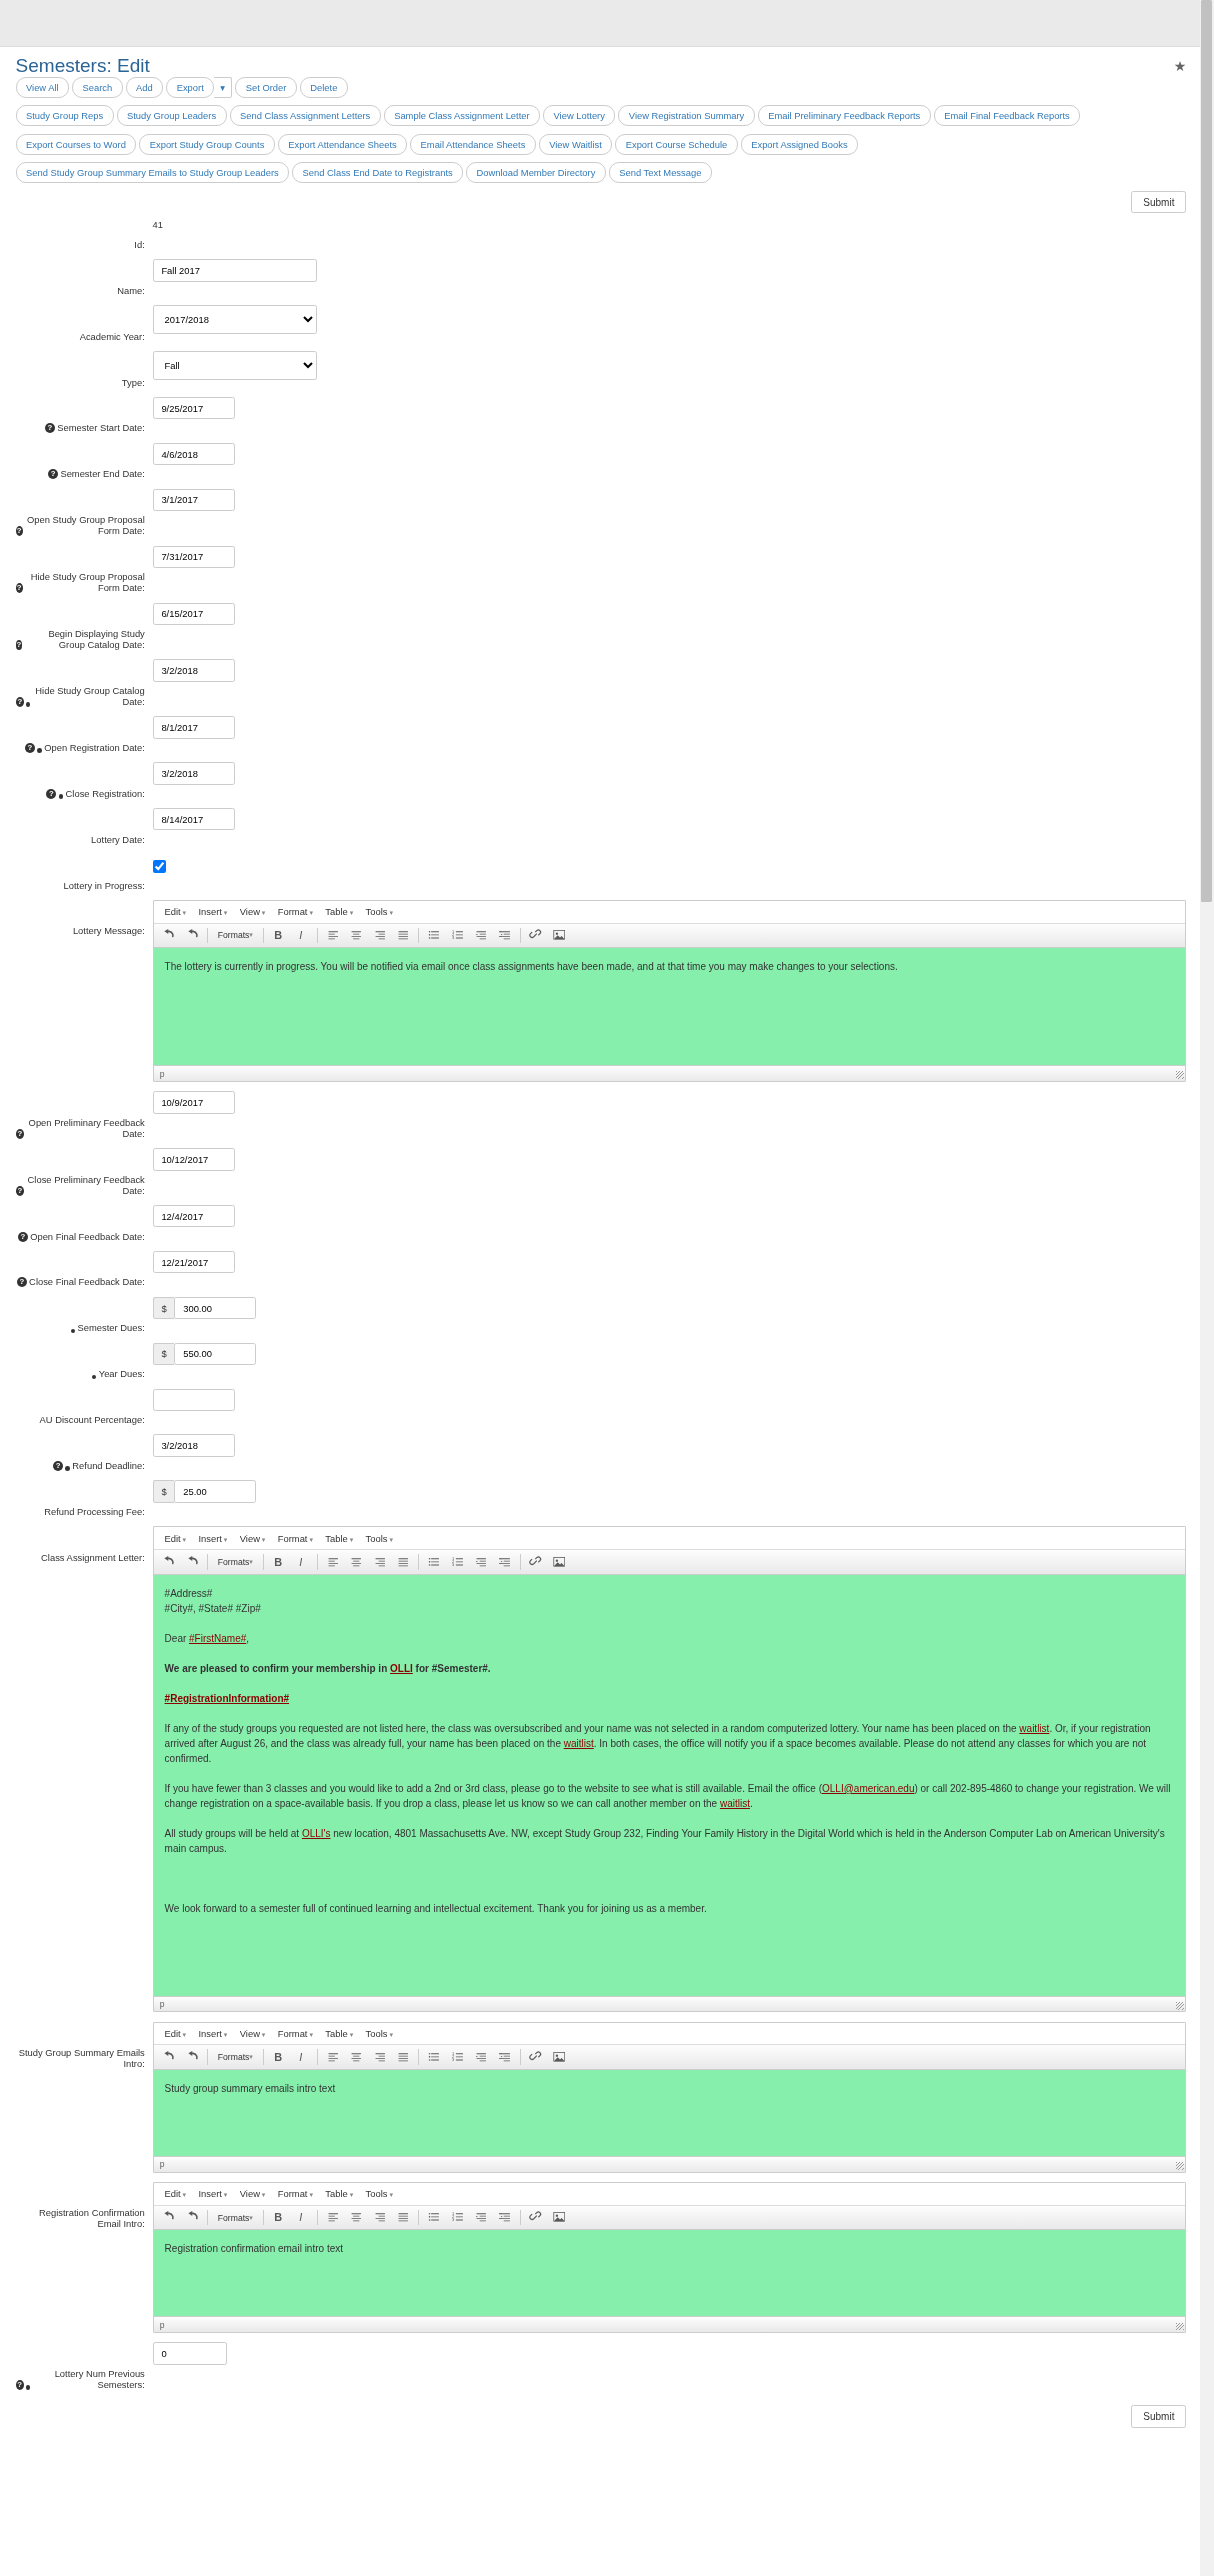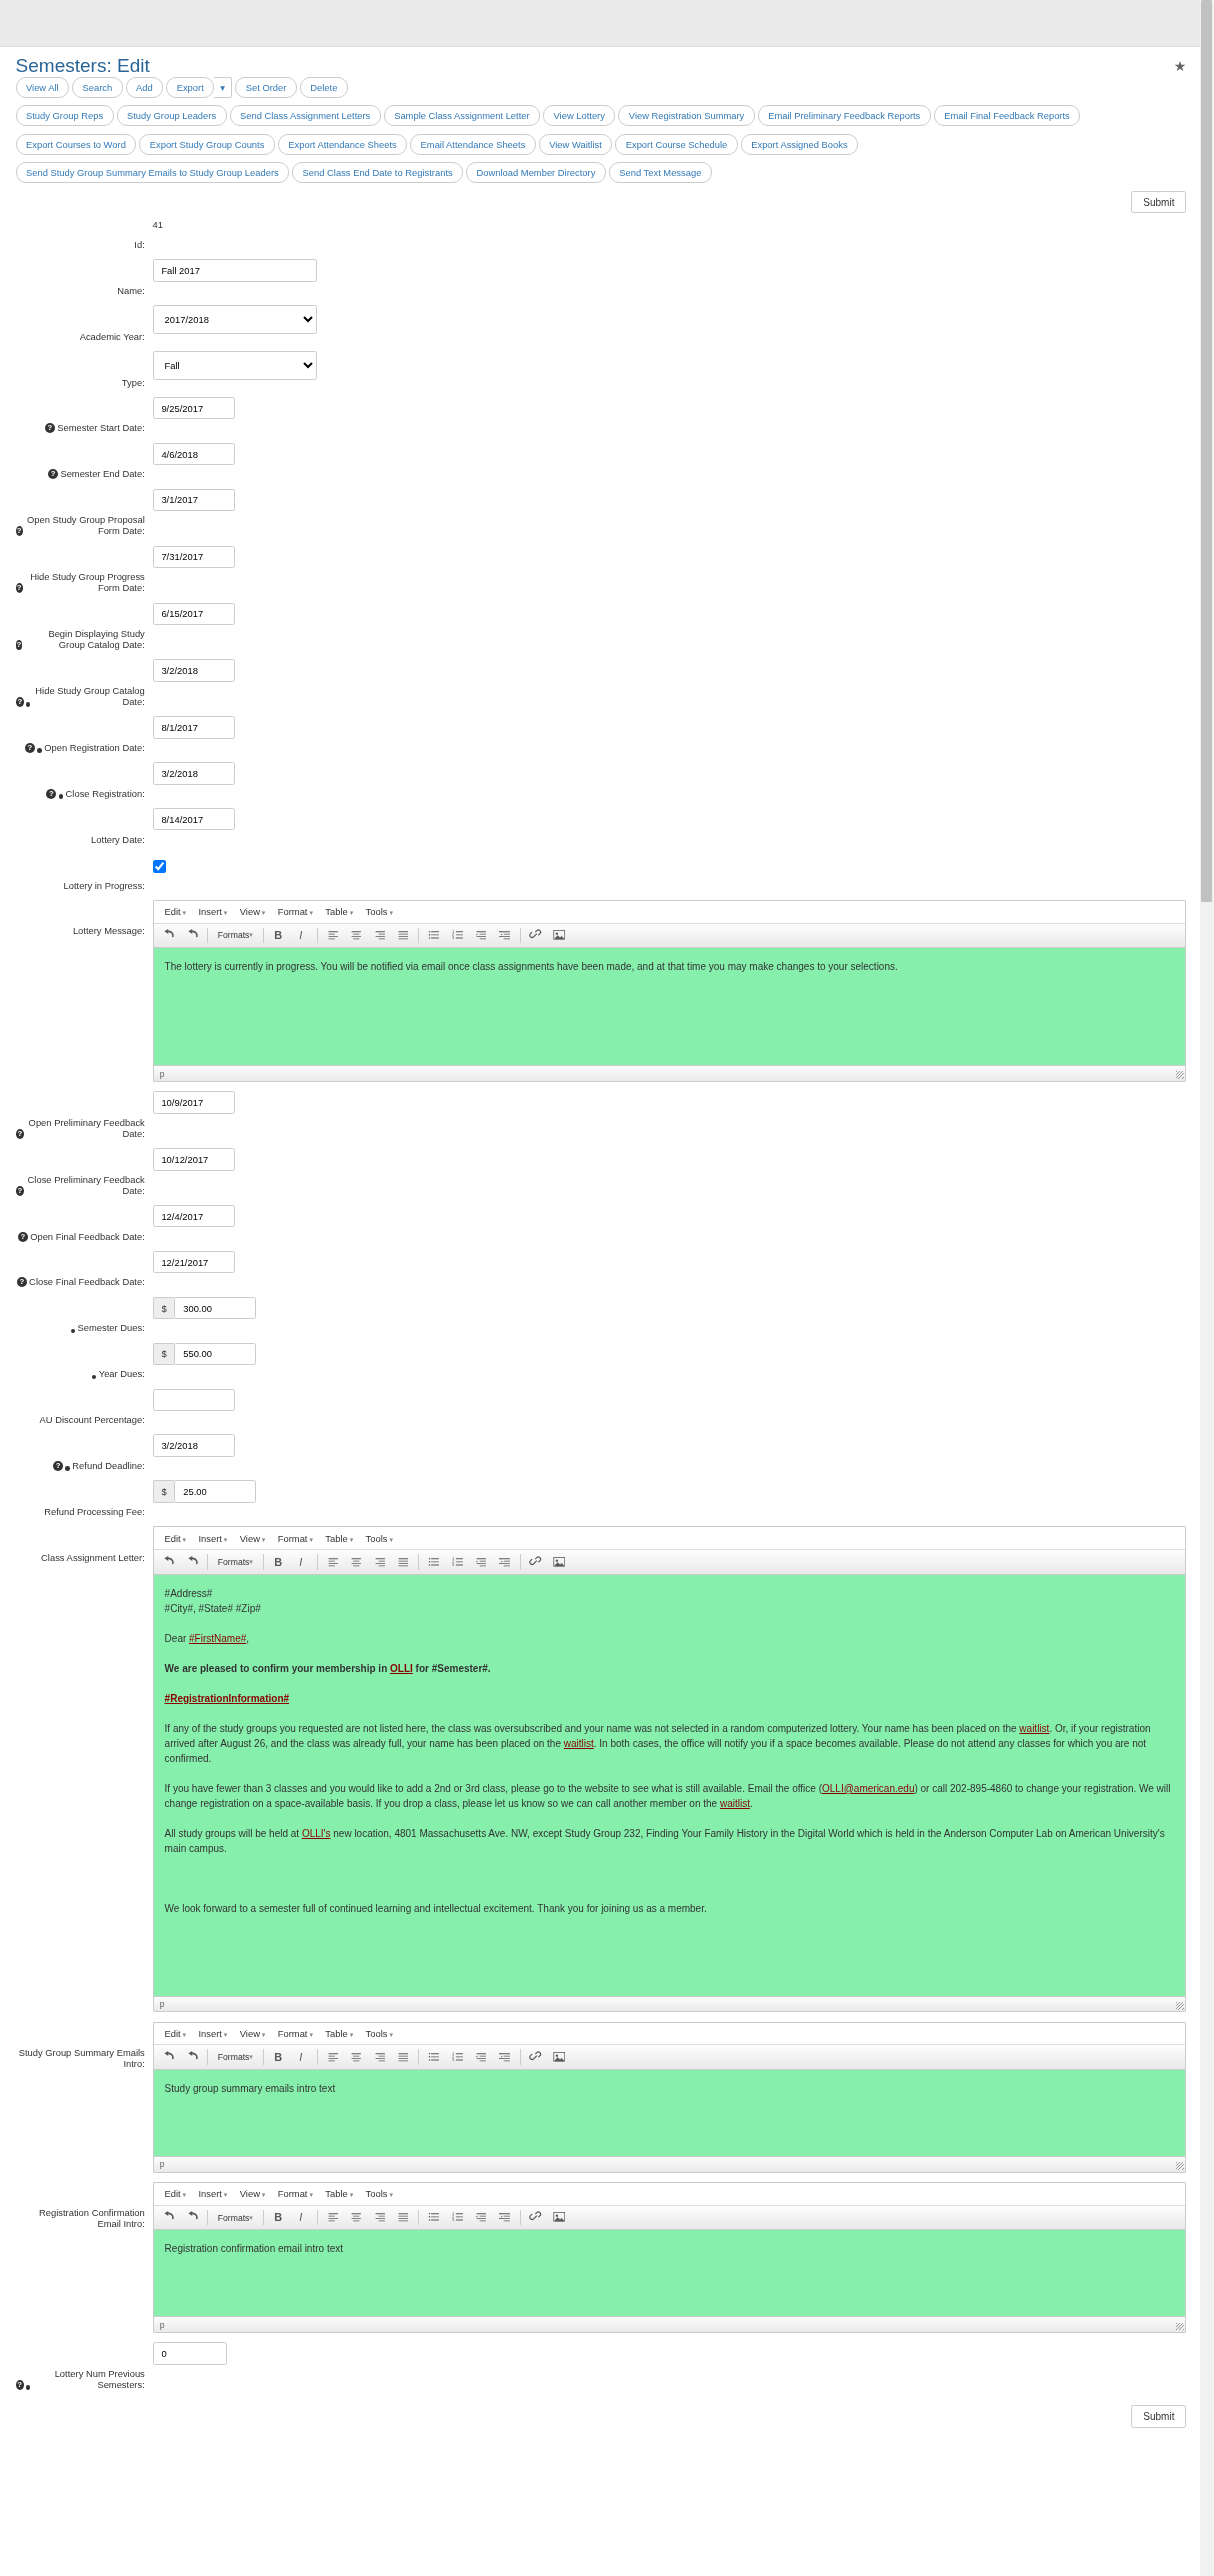--- a/index.html
+++ b/index.html
@@ -137,21 +137,21 @@
     <div class="row">
         <div class="label">
           <span class="help">?</span>
           <span>Open Study Group Proposal Form Date:</span>
         </div>
         <div><input type="text" class="txt date" value="3/1/2017" style=""></div>
       </div>
     <div class="row">
         <div class="label">
           <span class="help">?</span>
-          <span>Hide Study Group Progress Form Date:</span>
+          <span>Hide Study Group Proposal Form Date:</span>
         </div>
         <div><input type="text" class="txt date" value="7/31/2017" style=""></div>
       </div>
     <div class="row">
         <div class="label">
           <span class="help">?</span>
           <span>Begin Displaying Study Group Catalog Date:</span>
         </div>
         <div><input type="text" class="txt date" value="6/15/2017" style=""></div>
       </div>

